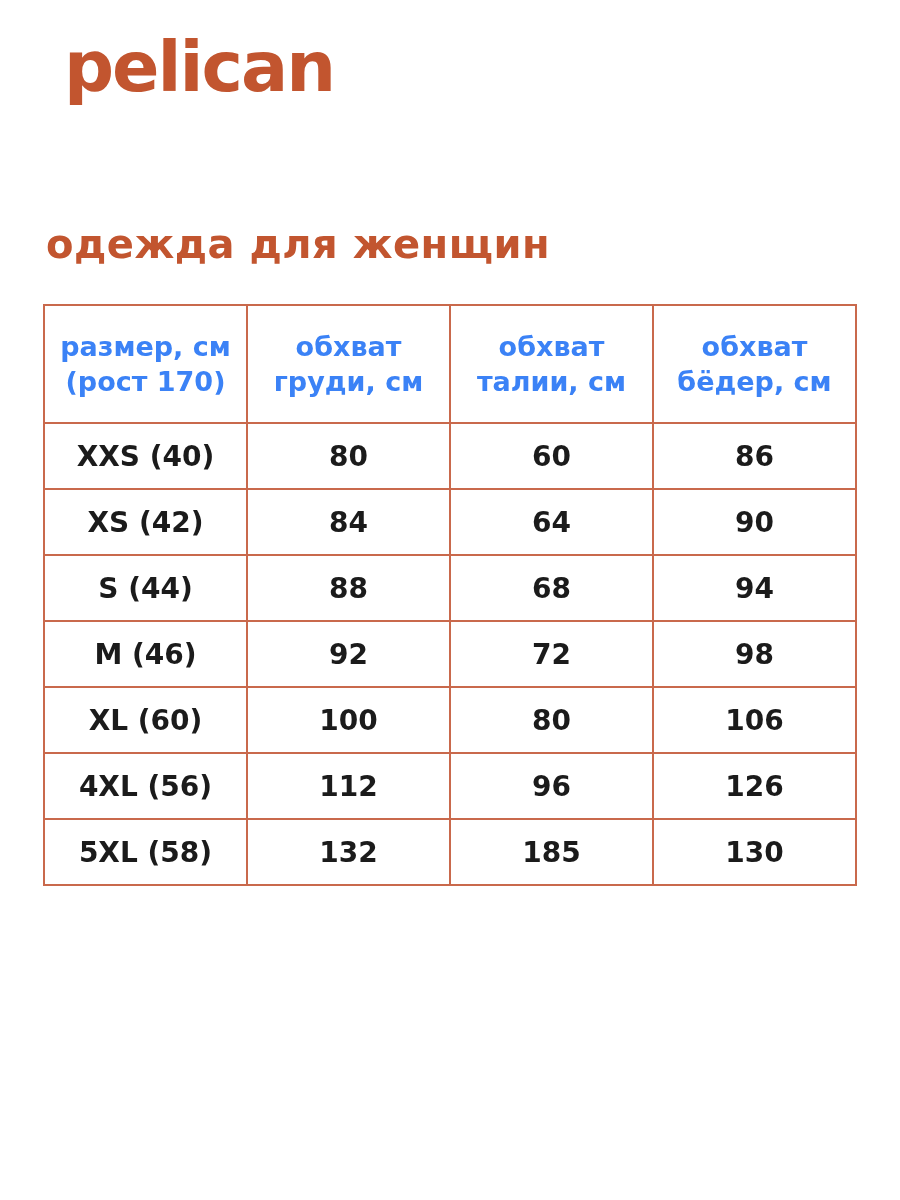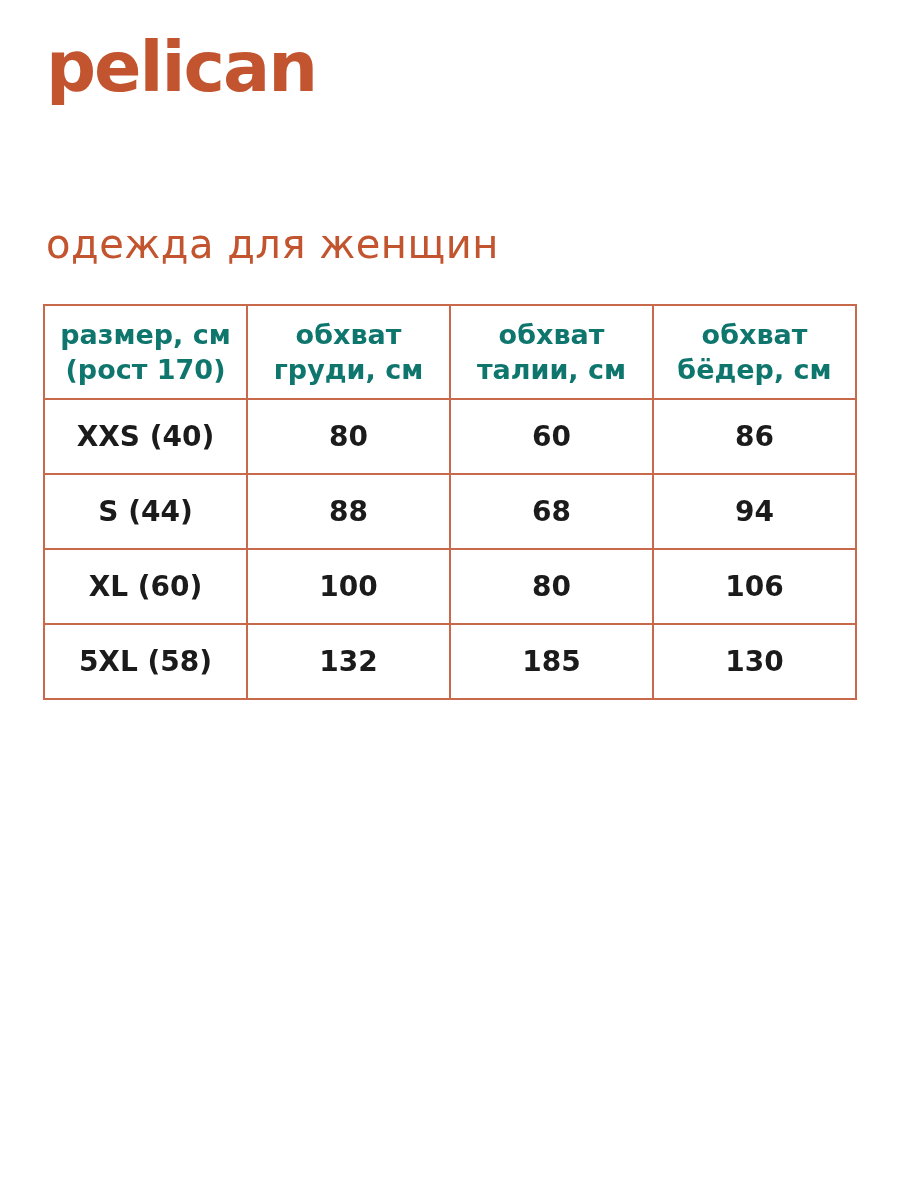--- a/index.html
+++ b/index.html
@@ -8,59 +8,59 @@
     width: 900px;
     height: 1200px;
     font-family: "DejaVu Sans", "Liberation Sans", sans-serif;
     color: #1b1b1b;
     overflow: hidden;
   }
   .page { padding: 0 43px; }
 
   .logo {
     margin-top: 32px;
-    margin-left: 3px;
+    margin-left: 21px;
     font-size: 70px;
     font-weight: bold;
     letter-spacing: -2px;
     line-height: 1.0;
     color: #c2552f;
   }
 
   .page-title {
     margin-top: 122px;
     margin-left: 3px;
     font-size: 40px;
-    font-weight: normal;
+    font-weight: bold;
     letter-spacing: 0.5px;
     line-height: 1.0;
     color: #c2552f;
   }
 
   table.size-table {
     margin-top: 40px;
     width: 814px;
     border-collapse: collapse;
     table-layout: fixed;
   }
   .size-table th, .size-table td {
     border: 2px solid #c9694c;
     text-align: center;
     vertical-align: middle;
     background: #ffffff;
   }
   .size-table th {
-    height: 94px;
+    height: 118px;
     font-size: 27px;
     font-weight: bold;
     line-height: 1.3;
-    color: #0f766e;
+    color: #3b82f6;
   }
   .size-table td {
-    height: 75px;
+    height: 66px;
     font-size: 28px;
     font-weight: bold;
     color: #1b1b1b;
   }
   .size-table col { width: 25%; }
 </style>
 </head>
 <body>
 
 <div class="page">
@@ -97,30 +97,48 @@
       </tr>
     </thead>
     <tbody>
       <tr>
         <td>XXS (40)</td>
         <td>80</td>
         <td>60</td>
         <td>86</td>
       </tr>
       <tr>
+        <td>XS (42)</td>
+        <td>84</td>
+        <td>64</td>
+        <td>90</td>
+      </tr>
+      <tr>
         <td>S (44)</td>
         <td>88</td>
         <td>68</td>
         <td>94</td>
       </tr>
       <tr>
+        <td>M (46)</td>
+        <td>92</td>
+        <td>72</td>
+        <td>98</td>
+      </tr>
+      <tr>
         <td>XL (60)</td>
         <td>100</td>
         <td>80</td>
         <td>106</td>
+      </tr>
+      <tr>
+        <td>4XL (56)</td>
+        <td>112</td>
+        <td>96</td>
+        <td>126</td>
       </tr>
       <tr>
         <td>5XL (58)</td>
         <td>132</td>
         <td>185</td>
         <td>130</td>
       </tr>
     </tbody>
   </table>
 

